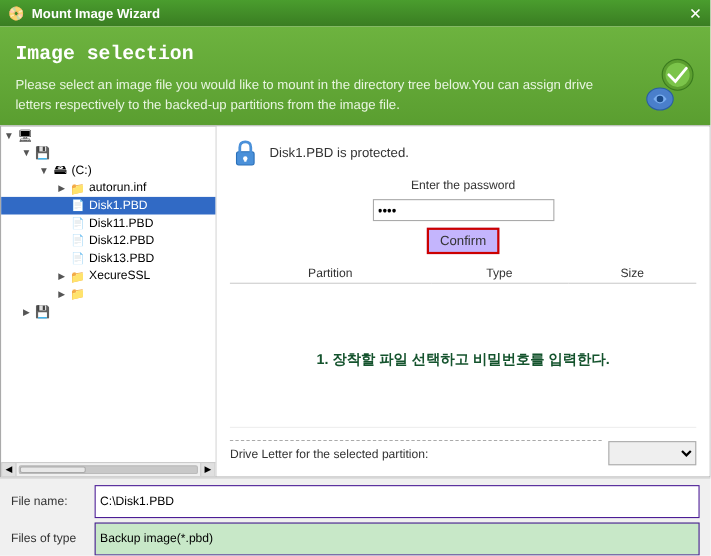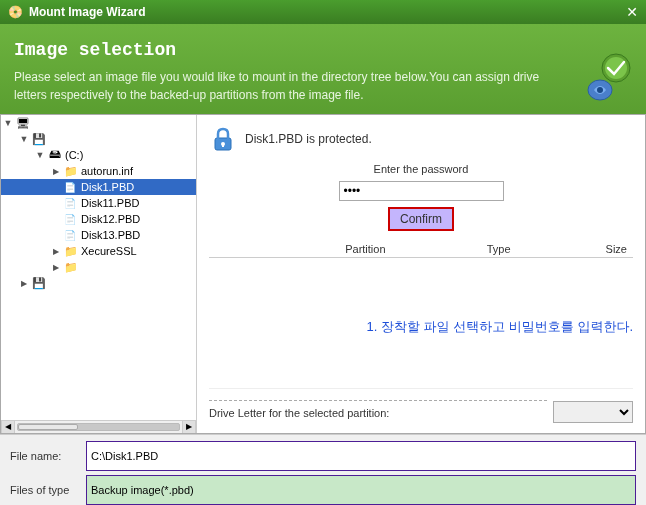--- a/index.html
+++ b/index.html
@@ -147,37 +147,37 @@
       color: #333;
     }
 
     
     .partition-table {
       width: 100%;
       border-collapse: collapse;
       margin-bottom: 8px;
     }
     .partition-table th {
-      text-align: right;
+      text-align: center;
       font-size: 11px;
       font-weight: normal;
       padding: 2px 6px;
       border-bottom: 1px solid #ccc;
       color: #333;
     }
 
     
     .instruction-text {
       flex: 1;
       display: flex;
       align-items: center;
-      justify-content: flex-end;
-      color: #1d4ed8;
+      justify-content: center;
+      color: #14532d;
       font-size: 13px;
-      font-weight: normal;
+      font-weight: bold;
       text-align: center;
     }
 
     
     .drive-letter-row {
       display: flex;
       align-items: center;
       gap: 6px;
       margin-top: auto;
       padding-top: 6px;

